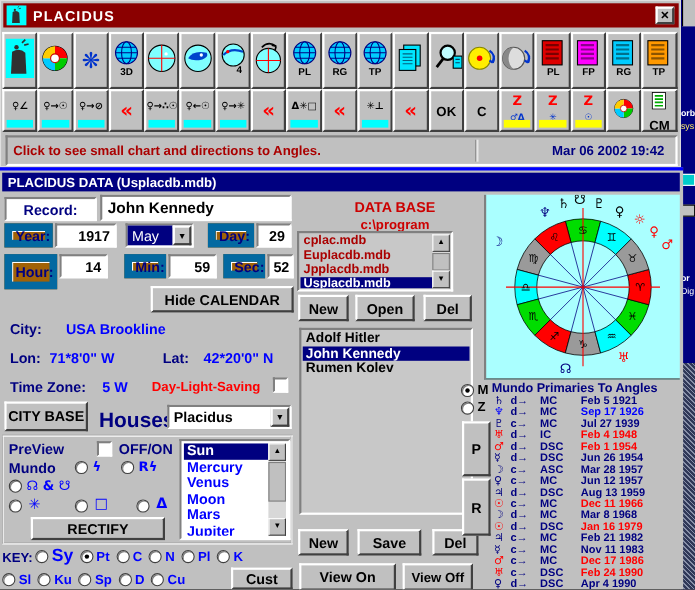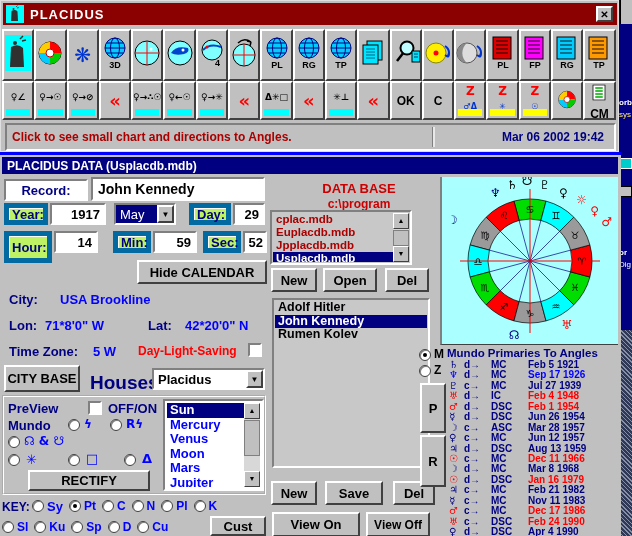--- a/index.html
+++ b/index.html
@@ -14,22 +14,22 @@
        border-right:2px solid #ffffff;border-bottom:2px solid #ffffff;box-sizing:border-box;}
   .btn{display:flex;align-items:center;justify-content:center;font-weight:bold;color:#000;
        font-size:12px;cursor:default;}
   .navy{color:#000080;} .blue{color:#0000ff;} .red{color:#cc0000;} .bred{color:#ff0000;}
   .bold{font-weight:bold;}
   .radio{width:12px;height:12px;border-radius:50%;background:#fff;border:1px solid #404040;
        box-shadow:inset 1px 1px 0 #808080;display:inline-block;box-sizing:border-box;vertical-align:middle;}
   .radio.sel::after{content:'';display:block;width:4px;height:4px;background:#000;border-radius:50%;margin:3px 0 0 3px;}
   .cb{width:14px;height:14px;background:#fff;border-top:2px solid #808080;border-left:2px solid #808080;
       border-right:2px solid #fff;border-bottom:2px solid #fff;box-sizing:border-box;display:inline-block;}
-  .ylab{background:#bef264;color:#000080;font-weight:bold;font-size:13px;display:flex;align-items:center;
-      padding-left:3px;border:5px solid #0369a1;box-shadow:1px 1px 0 #fff inset;box-sizing:border-box;}
+  .ylab{background:#a16207;color:#000080;font-weight:bold;font-size:13px;display:flex;align-items:center;
+      padding-left:3px;border:7px solid #0369a1;box-shadow:1px 1px 0 #fff inset;box-sizing:border-box;}
   .inp{background:#fff;border-top:2px solid #808080;border-left:2px solid #808080;border-right:2px solid #fff;
       border-bottom:2px solid #fff;box-sizing:border-box;font-weight:bold;font-size:13px;color:#000;
       display:flex;align-items:center;justify-content:flex-end;padding-right:4px;}
   .tbtn{width:32.3px;height:100%;background:#c0c0c0;border-top:2px solid #fff;border-left:2px solid #fff;
       border-right:2px solid #404040;border-bottom:2px solid #404040;box-sizing:border-box;position:relative;
       display:flex;flex-direction:column;align-items:center;justify-content:center;overflow:hidden;}
   .strip{position:absolute;left:2px;right:2px;bottom:2px;height:7px;}
   .glyph{font-family:"DejaVu Sans",sans-serif;}
   .listitem{padding-left:3px;white-space:nowrap;overflow:hidden;}
   .selitem{background:#000080 !important;color:#ffffff !important;}
@@ -386,21 +386,21 @@
         <div class="sbbtn">▲</div>
         <div style="height:34px;background:#c0c0c0;border:1px solid #808080;margin-top:1px;"></div>
         <div class="sbbtn" style="position:absolute;bottom:0;left:0;right:0;">▼</div>
       </div>
     </div>
 
     <div class="abs navy bold" style="left:2px;top:345px;font-size:12px;">KEY:</div>
     <div class="abs" id="key-row1" style="left:32px;top:343px;width:232px;height:16px;display:flex;gap:6px;align-items:center;">
         <span style="display: inline-flex; align-items: center; gap: 3px;">
           <span class="radio"></span>
-          <span class="blue bold" style="font-size: 13px;">Sy</span>
+          <span class="blue bold" style="font-size: 16px;">Sy</span>
         </span>
         <span style="display: inline-flex; align-items: center; gap: 3px;">
           <span class="radio sel"></span>
           <span class="blue bold" style="font-size: 12px;">Pt</span>
         </span>
         <span style="display: inline-flex; align-items: center; gap: 3px;">
           <span class="radio"></span>
           <span class="blue bold" style="font-size: 12px;">C</span>
         </span>
         <span style="display: inline-flex; align-items: center; gap: 3px;">

